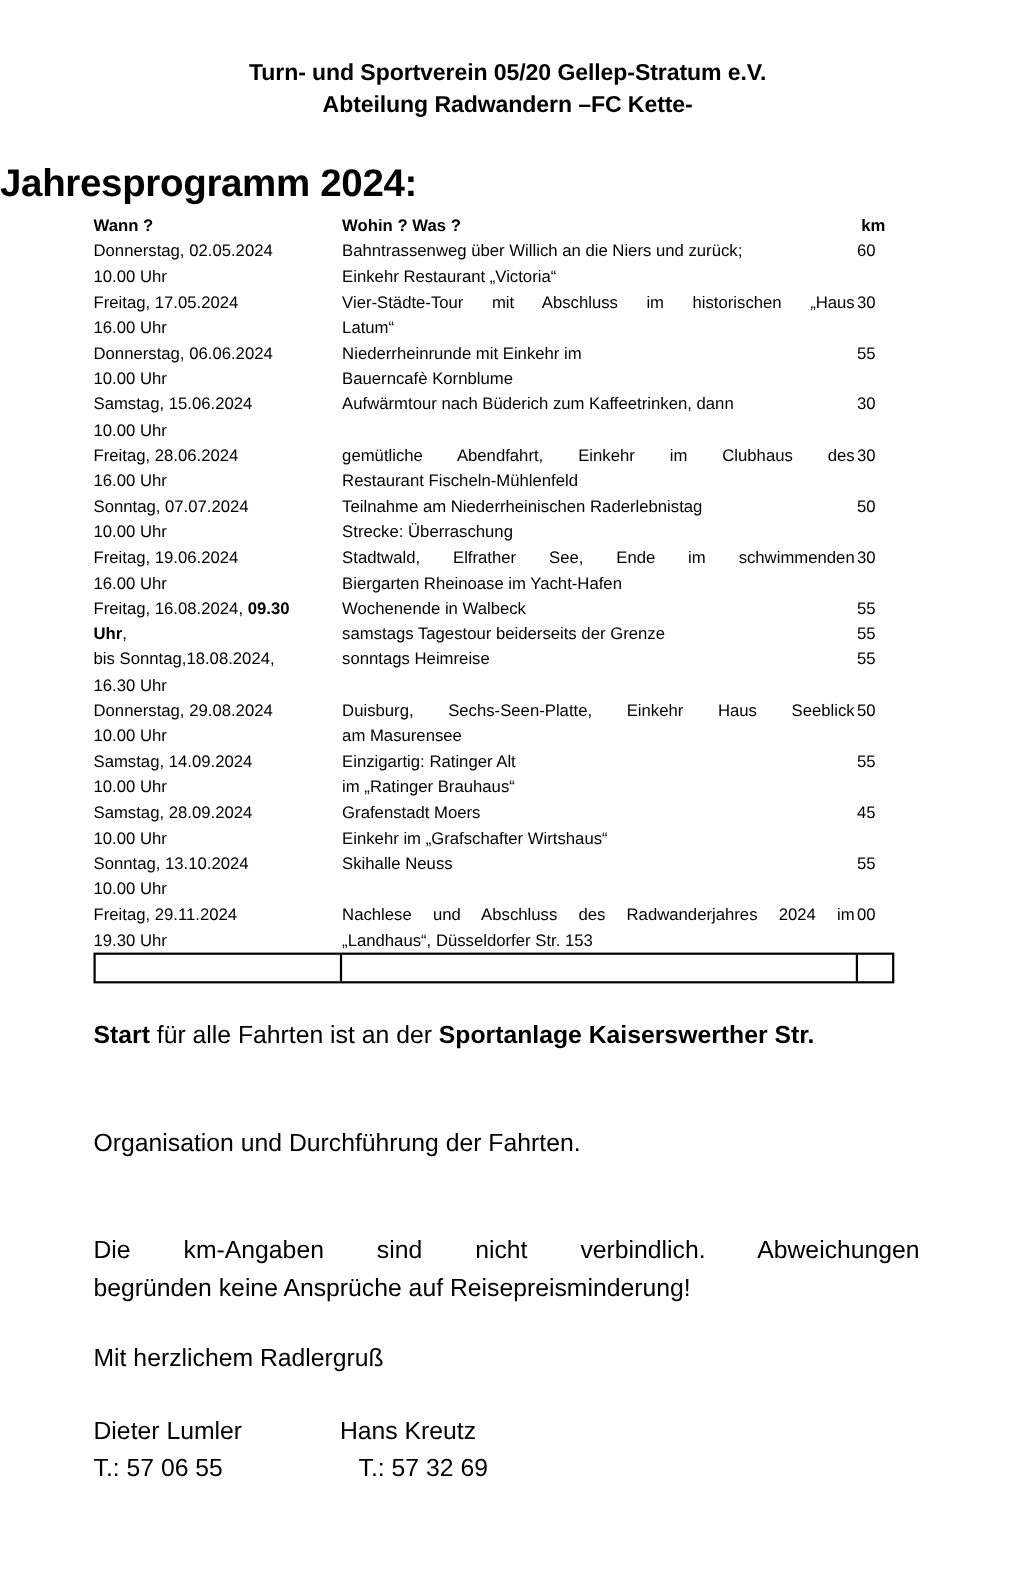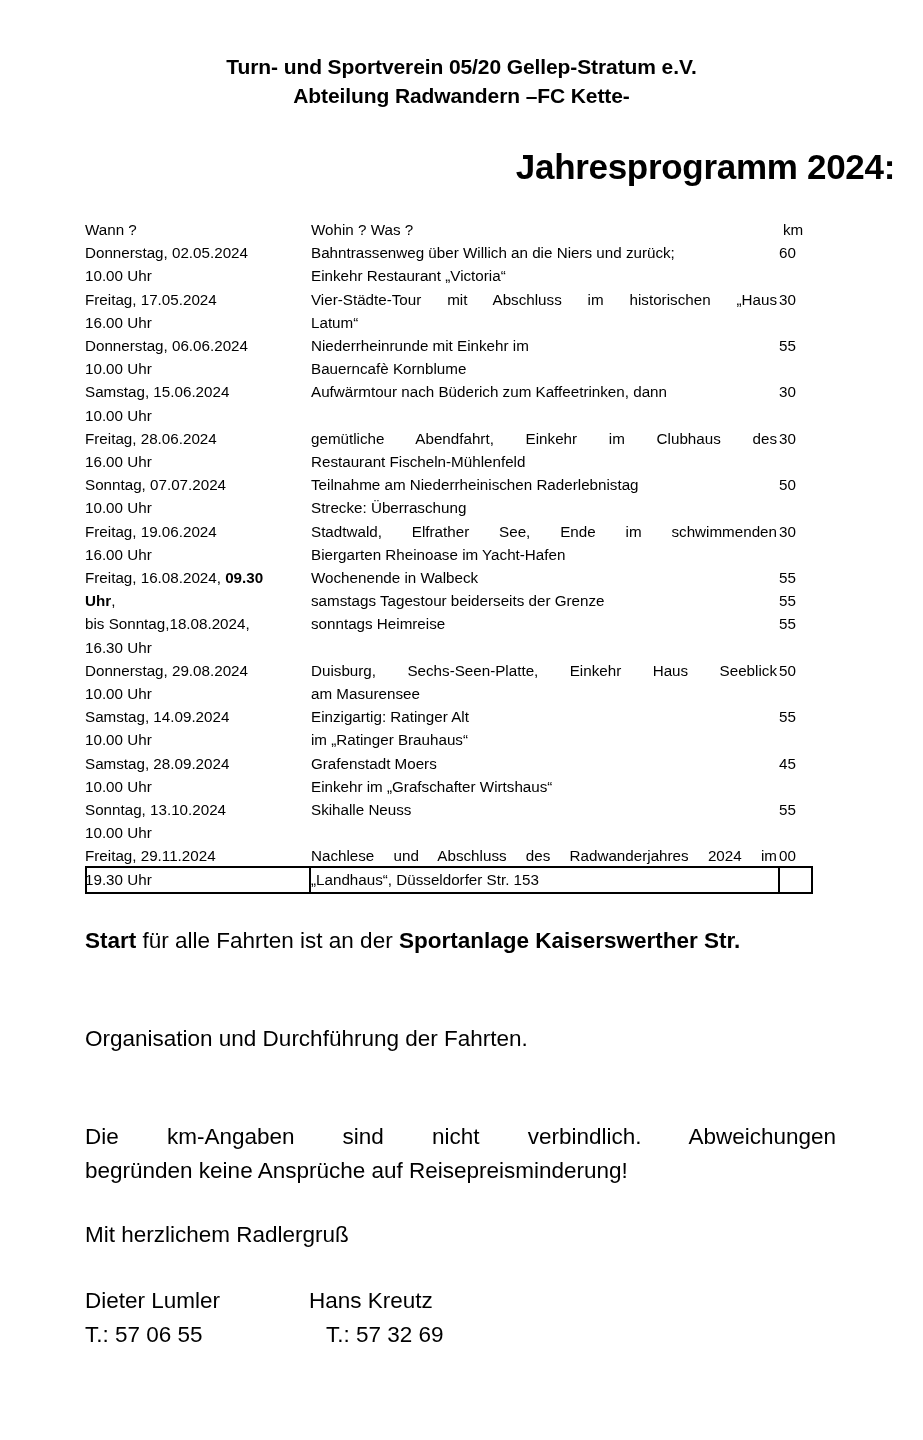--- a/index.html
+++ b/index.html
@@ -34,21 +34,21 @@
     line-height: 29px;
     letter-spacing: -0.1px;
   }
   .club-header .line2 { display: block; }
 
   .program-title {
     position: absolute;
     left: 0;
     top: 146px;
     width: 895px;
-    text-align: right;
+    text-align: left;
     font-weight: bold;
     font-size: 35px;
     line-height: 42px;
     letter-spacing: -0.3px;
   }
 
   
   .schedule {
     position: absolute;
     left: 85px;
@@ -74,21 +74,21 @@
     box-sizing: border-box;
     padding-right: 2px;
   }
   .col-km {
     width: 34px;
     flex: 0 0 34px;
     box-sizing: border-box;
     text-align: left;
     padding-right: 1px;
   }
-  .head-row { font-weight: normal; margin-top: 24px; }
+  .head-row { font-weight: bold; }
   .head-row .col-km { text-align: left; padding-left: 4px; }
 
   .just { text-align: justify; text-align-last: justify; }
   .nowrapline { white-space: nowrap; }
   .b { font-weight: bold; }
 
   
   .empty-row {
     position: absolute;
     left: 85px;

